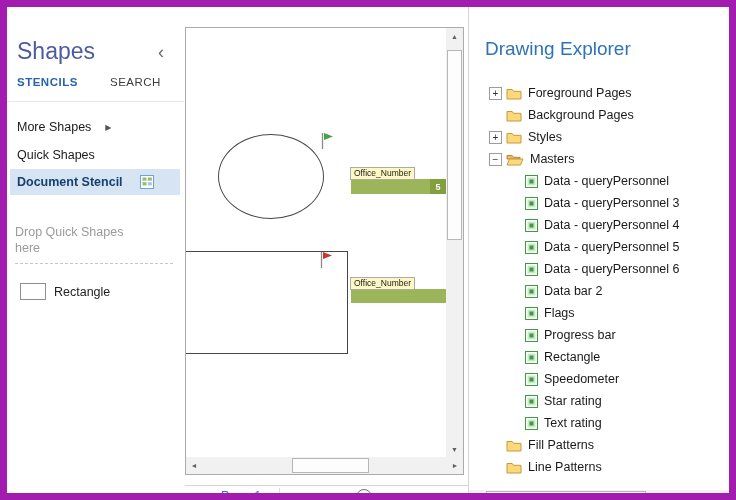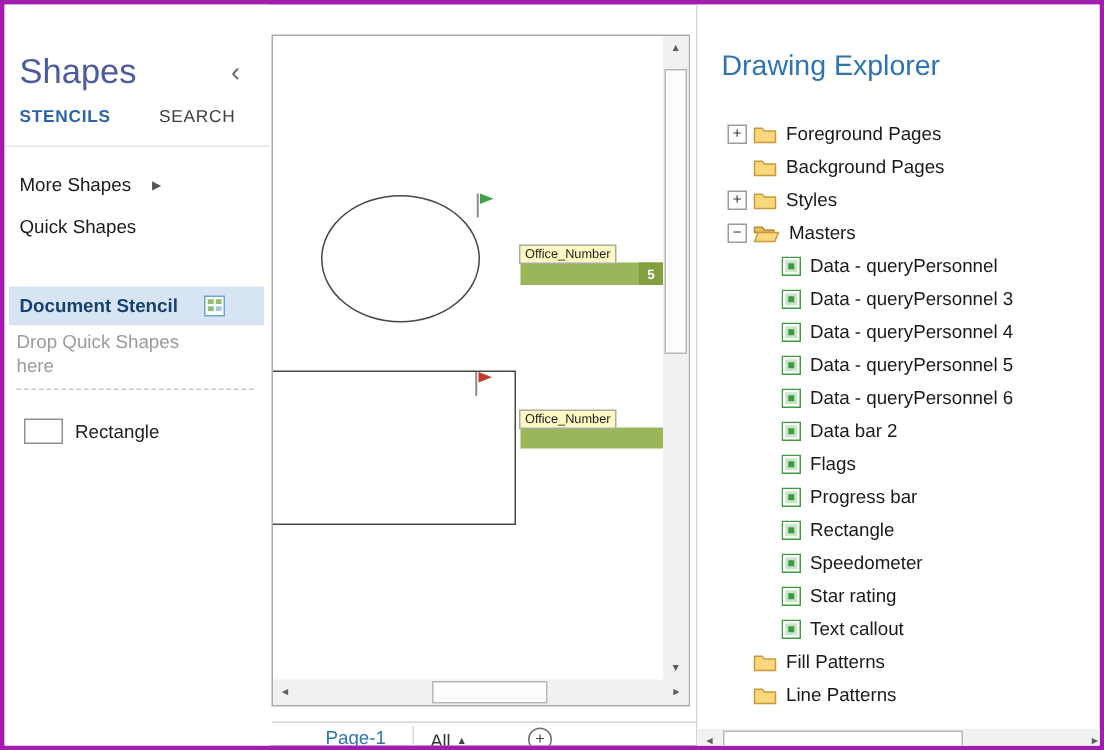--- a/index.html
+++ b/index.html
@@ -1,32 +1,32 @@
 <!DOCTYPE html>
 <html style="--title-purple: #4d5b9e; --explorer-blue: #2e74b5; --stencils-blue: #2a63ad; --highlight-bg: #d6e4f4; --databar-green: #9bb55a; --databar-green-dark: #83a03e; --flag-green: #44a04a; --flag-red: #c2392e;"><head>
 <meta charset="utf-8">
 <style>
   * { margin:0; padding:0; box-sizing:border-box; }
   html,body { background:#fff; }
   body { font-family:"Liberation Sans", sans-serif; }
-  #app { position:relative; width:736px; height:500px; border:3px solid #a21caf; background:#fff; overflow:hidden; }
+  #app { position:relative; width:736px; height:500px; border:7px solid #a21caf; background:#fff; overflow:hidden; }
 
   
   .shapes-pane { position:absolute; left:0; top:0; width:177px; height:500px; overflow:hidden; background:#fff; }
   .pane-title { position:absolute; left:10px; top:31px; font-size:23px; color:var(--title-purple,#4d5b9e); }
   .collapse-btn { position:absolute; left:151px; top:36px; font-size:18px; color:#666; cursor:pointer; line-height:18px; }
   .tab { position:absolute; top:69px; font-size:11.5px; letter-spacing:.5px; cursor:pointer; }
   .tab.stencils { left:10px; font-weight:bold; color:var(--stencils-blue,#2a63ad); }
   .tab.search { left:103px; color:#3d3d3d; }
   .tabs-divider { position:absolute; left:0; top:94px; width:177px; height:1px; background:#e6e6e6; }
   .pane-row { position:absolute; left:0; width:177px; height:24px; display:flex; align-items:center; font-size:12.5px; color:#1a1a1a; padding-left:10px; cursor:pointer; }
   .pane-row.more { top:108px; }
   .pane-row.quick { top:136px; }
   .pane-row .arrow { margin-left:14px; font-size:8px; color:#555; }
-  .doc-row { position:absolute; left:3px; top:162px; width:170px; height:26px; display:flex; align-items:center; padding-left:7px; background:var(--highlight-bg,#d6e4f4); font-size:12.5px; font-weight:bold; color:#17406d; cursor:pointer;margin-top:26px; }
+  .doc-row { position:absolute; left:3px; top:162px; width:170px; height:26px; display:flex; align-items:center; padding-left:7px; background:var(--highlight-bg,#d6e4f4); font-size:12.5px; font-weight:bold; color:#17406d; cursor:pointer; }
   .doc-icon { margin-left:16px; display:inline-flex; }
   .drop-hint { position:absolute; left:8px; top:217px; width:158px; padding-bottom:7px; border-bottom:1px dashed #c6c6c6; color:#9b9b9b; font-size:12.5px; line-height:16px; }
   .drop-hint span { display:block; width:135px; }
   .stencil-item { position:absolute; left:0; top:270px; width:177px; height:30px; cursor:pointer; }
   .rect-thumb { position:absolute; left:13px; top:6px; width:26px; height:17px; border:1px solid #8f8f8f; background:#fff; }
   .stencil-label { position:absolute; left:47px; top:8px; font-size:12.5px; color:#222; }
 
   
   .canvas-frame { position:absolute; left:178px; top:20px; width:279px; height:448px; border:1px solid #ababab; background:#fff; }
   .drawing-area { position:absolute; left:0; top:0; width:260px; height:429px; background:#fff; overflow:hidden; }
@@ -320,21 +320,21 @@
           <span class="tree-label">Star rating</span>
         </div>
         <div class="tree-row level1">
           <span class="tree-icon">
             <svg width="13" height="13" viewBox="0 0 13 13">
               <rect x="0.5" y="0.5" width="12" height="12" fill="#ffffff" stroke="#3E9B3E"></rect>
               <rect x="2.5" y="2.5" width="8" height="8" fill="#CBE5CB"></rect>
               <rect x="4.5" y="4.5" width="4" height="4" fill="#3E9B3E"></rect>
             </svg>
           </span>
-          <span class="tree-label">Text callout</span>
+          <span class="tree-label">Text rating</span>
         </div>
         <div class="tree-row level0">
           <span class="expand-box none"></span>
           <span class="tree-icon">
             <svg width="16" height="13" viewBox="0 0 16 13">
               <path d="M1 2.5 L6.2 2.5 L7.6 4.3 L15 4.3 L15 12 L1 12 Z" fill="#FBD87B" stroke="#C79A3B" stroke-width="1"></path>
             </svg>
           </span>
           <span class="tree-label">Fill Patterns</span>
         </div>

